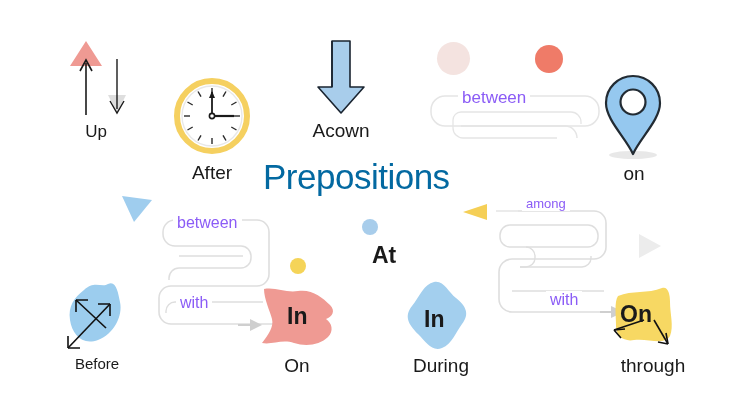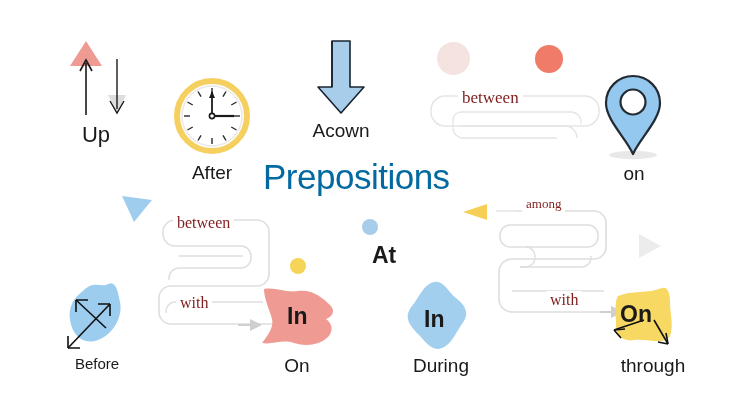--- a/index.html
+++ b/index.html
@@ -36,23 +36,23 @@
   }
   .shape-word {
     position: absolute;
     font-family: "Liberation Sans", sans-serif;
     font-weight: bold;
     color: #1a1a1a;
     white-space: nowrap;
   }
   .path-word {
     position: absolute;
-    font-family: Liberation Serif, serif;
+    font-family: Liberation Sans, sans-serif;
     font-weight: 400;
-    color: #7f1d1d;
+    color: #8b5cf6;
     background: #ffffff;
     padding: 0 4px;
     white-space: nowrap;
   }
   .dot { position: absolute; border-radius: 50%; }
   svg { display: block; overflow: visible; }
 </style>
 </head>
 <body>
 
@@ -64,21 +64,21 @@
       <path d="M26 90 L26 33 L10 33 L26 8 L42 33 L26 33 Z" fill="#ef9a93"></path>
 
       <path d="M26 82 L26 30" stroke="#1a1a1a" stroke-width="1.6" fill="none"></path>
       <path d="M20 38 L26 27 L32 38" stroke="#1a1a1a" stroke-width="1.6" fill="none"></path>
 
       <path d="M57 28 L57 62 L66 62 L57 80 L48 62 L57 62 Z" fill="#dedede"></path>
       <path d="M57 26 L57 76" stroke="#1a1a1a" stroke-width="1.4" fill="none"></path>
       <path d="M50 68 L57 80 L64 68" stroke="#1a1a1a" stroke-width="1.4" fill="none"></path>
     </svg>
   </div>
-  <div class="label" style="left:56px; top:122px; width:80px; font-size:22px;">Up</div>
+  <div class="label" style="left:56px; top:122px; width:80px; font-size:17px;">Up</div>
 
   <div class="abs" style="left:174px; top:78px;">
     <svg width="76" height="76" viewBox="0 0 76 76">
       <circle cx="38" cy="38" r="35" fill="none" stroke="#f5d060" stroke-width="6"></circle>
       <circle cx="38" cy="38" r="30" fill="#ffffff" stroke="#e8e8e8" stroke-width="1.4"></circle>
       <g stroke="#2a2a2a" stroke-width="1.4">
         <line x1="38" y1="10" x2="38" y2="16"></line>
         <line x1="38" y1="60" x2="38" y2="66"></line>
         <line x1="10" y1="38" x2="16" y2="38"></line>
         <line x1="60" y1="38" x2="66" y2="38"></line>

